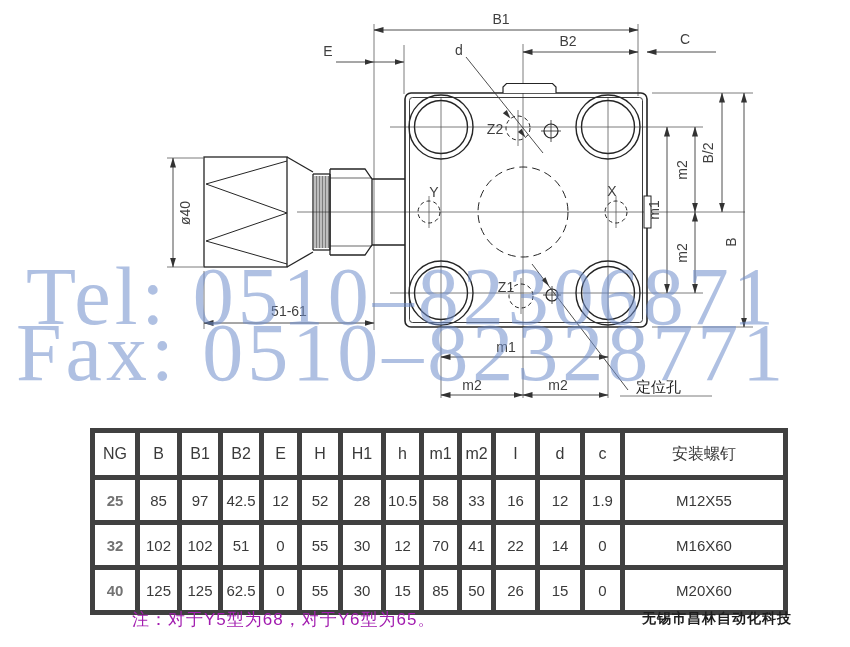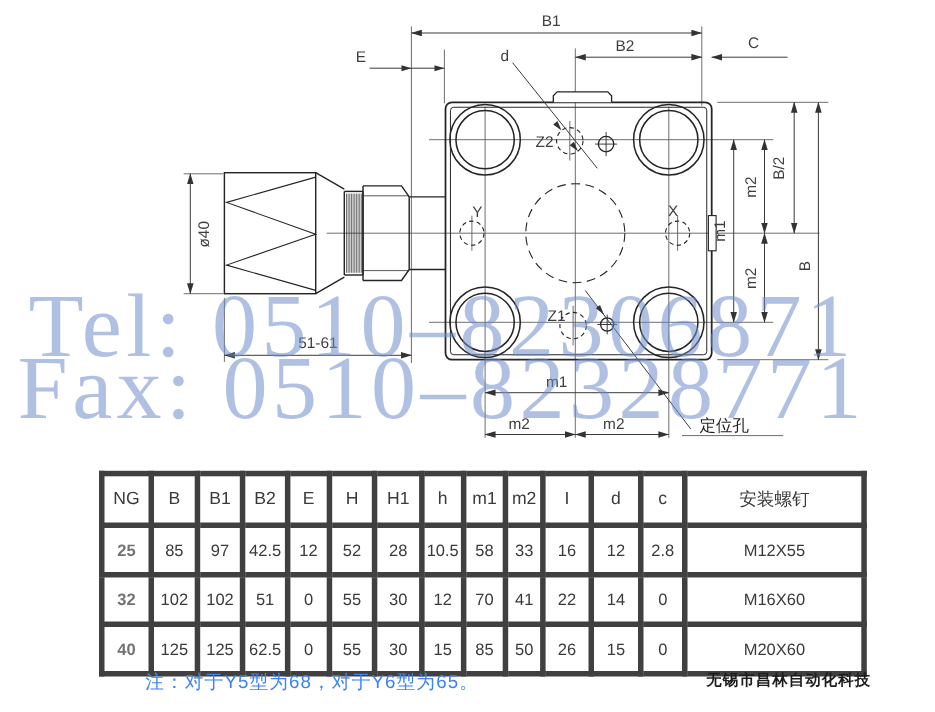--- a/index.html
+++ b/index.html
@@ -16,21 +16,21 @@
   .dim-table{position:absolute;left:90px;top:428px;width:697px;z-index:2;
              border-collapse:collapse;table-layout:fixed;background:#fff;}
   .dim-table th,.dim-table td{border:5px solid #404040;text-align:center;vertical-align:middle;
              padding:0;color:#3a3a3a;font-weight:400;overflow:hidden;}
   .dim-table th{height:42px;font-size:16px;}
   .dim-table td{height:40px;font-size:15px;}
   .dim-table{border:2px solid #222;}
   .dim-table th:nth-child(7),.dim-table td:nth-child(7){border-left:2px solid #222;}
   .dim-table th:nth-child(14),.dim-table td:nth-child(14){border-left:2px solid #222;}
   .dim-table td:first-child{font-weight:600;color:#737373;}
-  .note{position:absolute;left:132px;top:608px;font-size:17px;letter-spacing:1px;color:#3b82f6;z-index:2;}
+  .note{position:absolute;left:132px;top:608px;font-size:17px;letter-spacing:1px;color:#a21caf;z-index:2;}
   .company{position:absolute;left:580px;top:610px;width:212px;text-align:right;
            font-size:14px;font-weight:700;letter-spacing:1px;color:#1d1d1d;z-index:2;}
 </style>
 </head>
 <body>
 
 <div class="stage">
 
   <svg class="drawing-svg" width="850" height="430" viewBox="0 0 850 430">
     <defs>
@@ -204,21 +204,21 @@
           <td>97</td>
           <td>42.5</td>
           <td>12</td>
           <td>52</td>
           <td>28</td>
           <td>10.5</td>
           <td>58</td>
           <td>33</td>
           <td>16</td>
           <td>12</td>
-          <td>2.8</td>
+          <td>1.9</td>
           <td>M12X55</td>
         </tr>
         <tr>
           <td>32</td>
           <td>102</td>
           <td>102</td>
           <td>51</td>
           <td>0</td>
           <td>55</td>
           <td>30</td>

